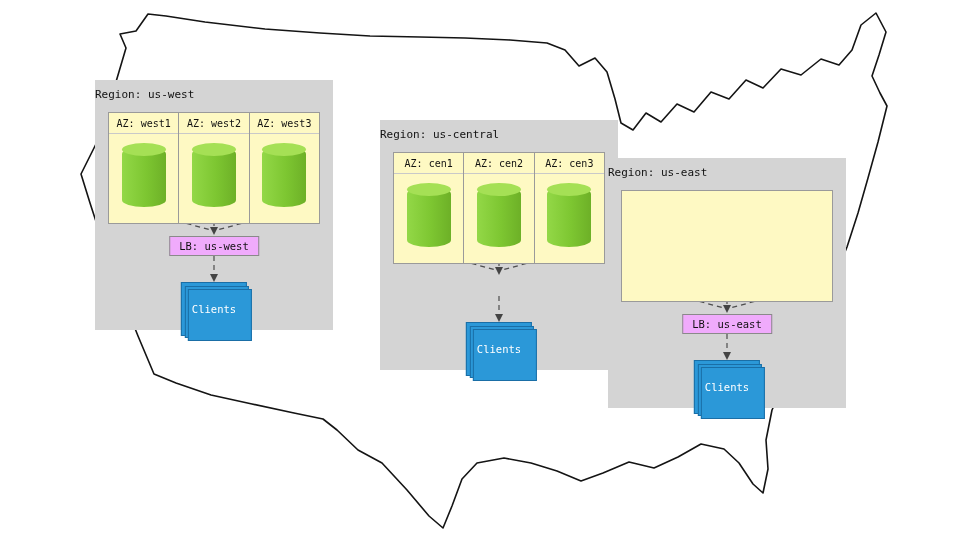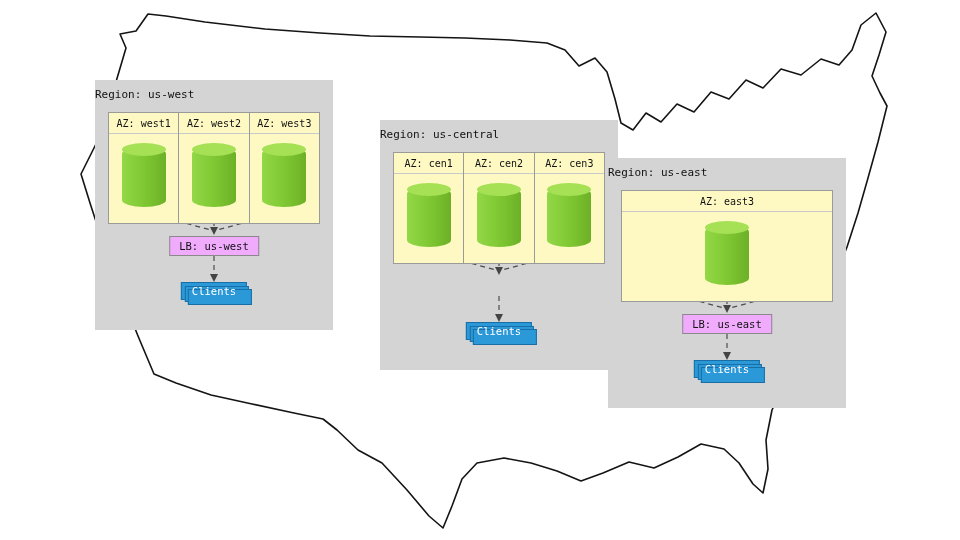--- a/index.html
+++ b/index.html
@@ -68,21 +68,21 @@
     position:absolute; left:50%; top:156px; transform:translateX(-50%);
     background:#f0abfc; border:1px solid #8a8a8a;
     font-size:10.5px; color:#111; padding:3px 9px;
     white-space:nowrap; z-index:2;
   }
 
   
   .clients-box {
     position:absolute; left:50%; top:202px; transform:translateX(-50%);
     background:#2b98d8; border:1px solid #1a6ea6;
-    color:#ffffff; font-size:10.5px; padding:2px 10px;
+    color:#ffffff; font-size:10.5px; padding:20px 10px;
     white-space:nowrap; z-index:3;
   }
   .clients-box::before, .clients-box::after {
     content:""; position:absolute; width:100%; height:100%;
     box-sizing:border-box;
     background:#2b98d8; border:1px solid #1a6ea6; z-index:-1;
   }
   .clients-box::before { left:3px; top:3px; }
   .clients-box::after  { left:6px; top:6px; }
 </style>
@@ -187,23 +187,16 @@
   <div class="region-title">Region: us-east</div>
   <svg class="connectors" viewBox="0 0 238 250">
     <path class="dash" d="M48,132 L116,150"></path>
     <path class="dash" d="M119,132 L119,146"></path>
     <path class="dash" d="M190,132 L122,150"></path>
     <path class="arrow" d="M115,147 L123,147 L119,155 Z"></path>
     <path class="dash" d="M119,176 L119,195"></path>
     <path class="arrow" d="M115,194 L123,194 L119,202 Z"></path>
   </svg>
   <div class="az-panel">
-    <div class="az-cell">
-      <div class="az-header">AZ: east3</div>
-      <div class="cylinder">
-        <div class="cyl-body"></div>
-        <div class="cyl-top"></div>
-      </div>
-    </div>
   </div>
   <div class="lb-box">LB: us-east</div>
   <div class="clients-box">Clients</div>
 </div>
 
 </body></html>

